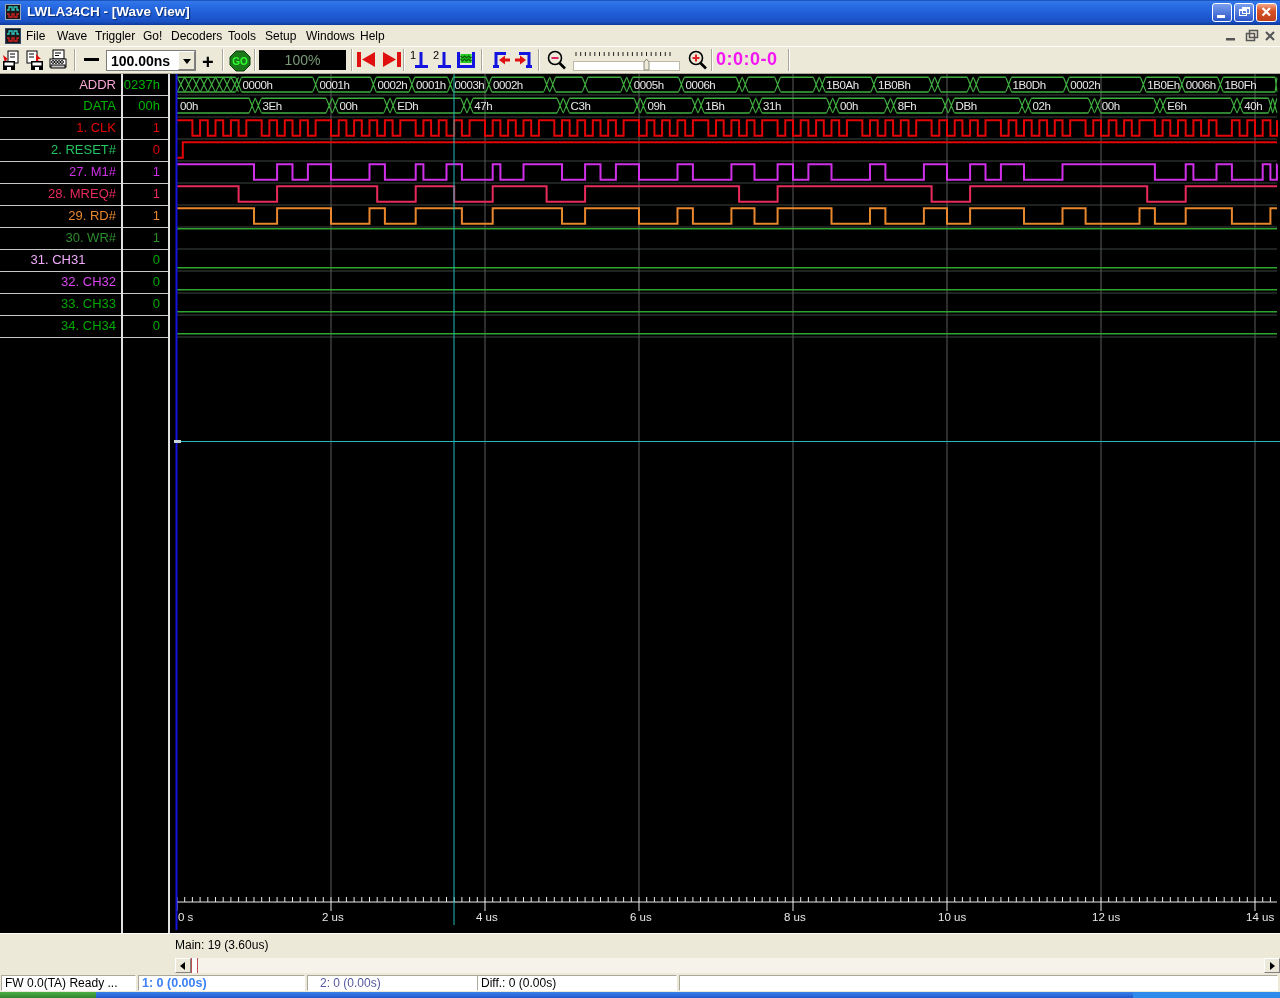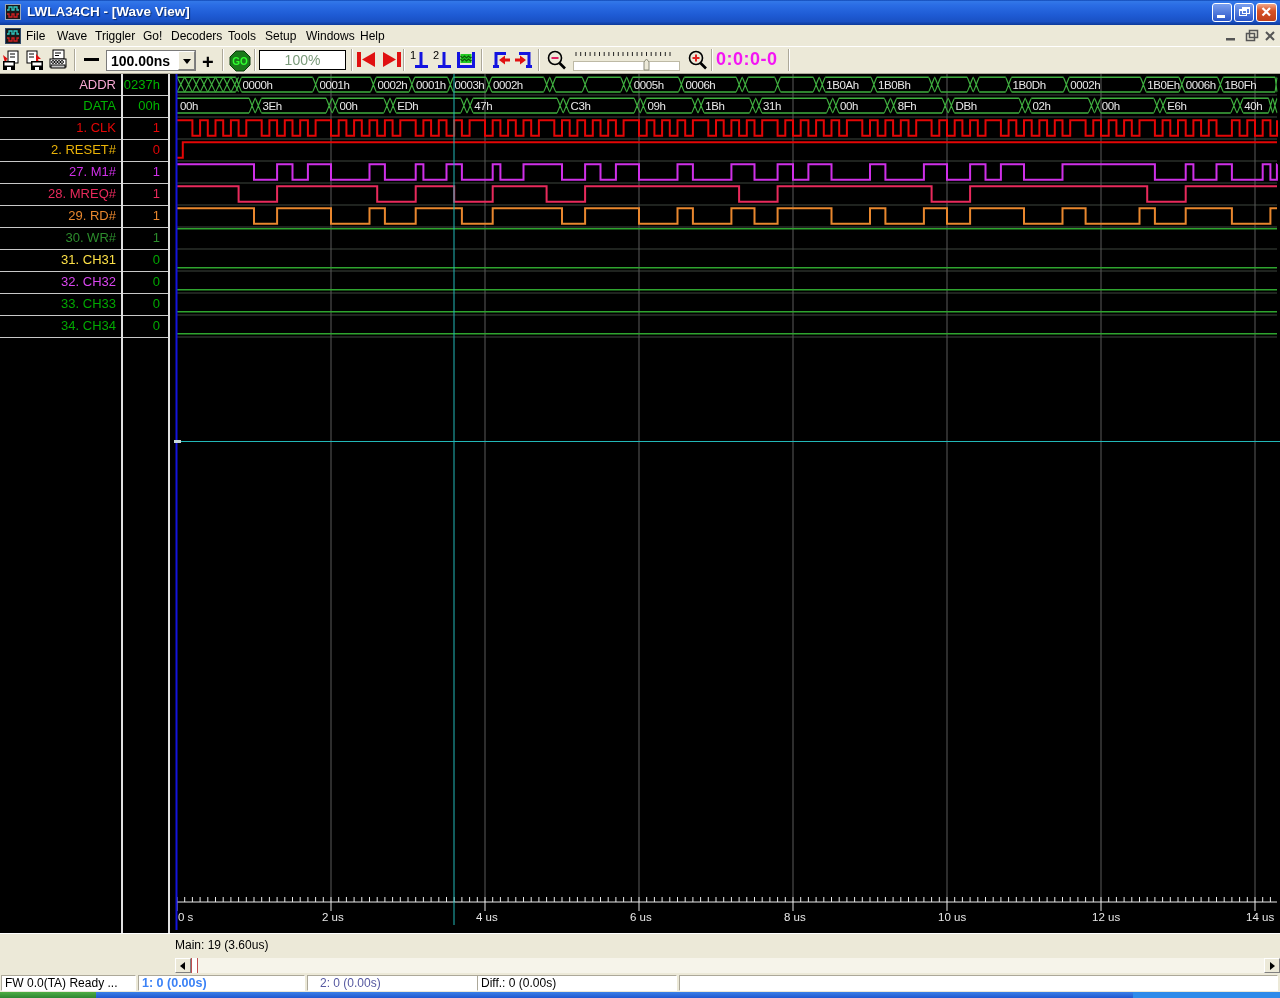--- a/index.html
+++ b/index.html
@@ -87,21 +87,21 @@
         <div style="position:absolute;left:4px;top:7px;border-left:4px solid transparent;border-right:4px solid transparent;border-top:5px solid #000"></div>
       </div>
  </div>
  <div style="position:absolute;left:202px;top:4px;font-size:20px;font-weight:bold;color:#000">+</div>
  <div style="position:absolute;left:222px;top:2px;width:2px;height:22px;border-left:1px solid #aca899;border-right:1px solid #fff"></div>
  <svg width="22" height="22" style="position:absolute;left:229px;top:3px">
       <polygon points="7,1 15,1 21,7 21,15 15,21 7,21 1,15 1,7" fill="#1a7a1a" stroke="#0a3a0a"></polygon>
       <text x="11" y="15" text-anchor="middle" font-size="10" font-weight="bold" fill="#30ff30" font-family="Liberation Sans, sans-serif">GO</text>
     </svg>
  <div style="position:absolute;left:254px;top:2px;width:2px;height:22px;border-left:1px solid #aca899;border-right:1px solid #fff"></div>
- <div style="position:absolute;left:259px;top:3px;width:87px;height:20px;background:#ffffff;border:1px solid #000;text-align:center;font-size:14px;color:#7a9a7a;line-height:19px">100%</div>
+ <div style="position:absolute;left:259px;top:3px;width:87px;height:20px;background:#000000;border:1px solid #000;text-align:center;font-size:14px;color:#7a9a7a;line-height:19px">100%</div>
  <div style="position:absolute;left:351px;top:2px;width:2px;height:22px;border-left:1px solid #aca899;border-right:1px solid #fff"></div>
  <svg width="44" height="18" style="position:absolute;left:357px;top:4px">
    <rect x="0" y="1" width="4" height="15" fill="#e01010"></rect>
       <polygon points="18,1 18,16 5,8.5" fill="#e01010"></polygon>
    <polygon points="26,1 26,16 39,8.5" fill="#e01010"></polygon>
       <rect x="40" y="1" width="4" height="15" fill="#e01010"></rect>
  </svg>
  <div style="position:absolute;left:403px;top:2px;width:2px;height:22px;border-left:1px solid #aca899;border-right:1px solid #fff"></div>
  <svg width="42" height="22" style="position:absolute;left:410px;top:2px">
    <text x="0" y="10" font-size="11" fill="#000" font-family="Liberation Sans, sans-serif">1</text>
@@ -531,31 +531,31 @@
       <line x1="174" y1="441.5" x2="1280" y2="441.5" stroke="#22b8b8" stroke-width="1"></line>
       <rect x="174" y="440" width="7" height="3" fill="#c8d8d8"></rect>
     </g>
   </svg>
 <div style="position:absolute;left:0;top:77px;width:116px;text-align:right;font-size:13px;color:#f9a8d4">ADDR</div>
 <div style="position:absolute;left:122px;top:77px;width:38px;text-align:right;font-size:13px;color:#00b400">0237h</div>
 <div style="position:absolute;left:0;top:98px;width:116px;text-align:right;font-size:13px;color:#00b400">DATA</div>
 <div style="position:absolute;left:122px;top:98px;width:38px;text-align:right;font-size:13px;color:#00b400">00h</div>
 <div style="position:absolute;left:0;top:120px;width:116px;text-align:right;font-size:13px;color:#e40606">1. CLK</div>
 <div style="position:absolute;left:122px;top:120px;width:38px;text-align:right;font-size:13px;color:#e40606">1</div>
-<div style="position:absolute;left:0;top:142px;width:116px;text-align:right;font-size:13px;color:#eab308">2. RESET#</div>
+<div style="position:absolute;left:0;top:142px;width:116px;text-align:right;font-size:13px;color:#22c55e">2. RESET#</div>
 <div style="position:absolute;left:122px;top:142px;width:38px;text-align:right;font-size:13px;color:#e40606">0</div>
 <div style="position:absolute;left:0;top:164px;width:116px;text-align:right;font-size:13px;color:#cf30e8">27. M1#</div>
 <div style="position:absolute;left:122px;top:164px;width:38px;text-align:right;font-size:13px;color:#cf30e8">1</div>
 <div style="position:absolute;left:0;top:186px;width:116px;text-align:right;font-size:13px;color:#e82a5c">28. MREQ#</div>
 <div style="position:absolute;left:122px;top:186px;width:38px;text-align:right;font-size:13px;color:#e82a5c">1</div>
 <div style="position:absolute;left:0;top:208px;width:116px;text-align:right;font-size:13px;color:#e8872e">29. RD#</div>
 <div style="position:absolute;left:122px;top:208px;width:38px;text-align:right;font-size:13px;color:#e8872e">1</div>
 <div style="position:absolute;left:0;top:230px;width:116px;text-align:right;font-size:13px;color:#2c8c2c">30. WR#</div>
 <div style="position:absolute;left:122px;top:230px;width:38px;text-align:right;font-size:13px;color:#2c8c2c">1</div>
-<div style="position:absolute;left:0;top:252px;width:116px;text-align:right;font-size:13px;color:#fde047">31. CH31</div>
+<div style="position:absolute;left:0;top:252px;width:116px;text-align:center;font-size:13px;color:#f0abfc">31. CH31</div>
 <div style="position:absolute;left:122px;top:252px;width:38px;text-align:right;font-size:13px;color:#00a800">0</div>
 <div style="position:absolute;left:0;top:274px;width:116px;text-align:right;font-size:13px;color:#d946ef">32. CH32</div>
 <div style="position:absolute;left:122px;top:274px;width:38px;text-align:right;font-size:13px;color:#00a800">0</div>
 <div style="position:absolute;left:0;top:296px;width:116px;text-align:right;font-size:13px;color:#00a800">33. CH33</div>
 <div style="position:absolute;left:122px;top:296px;width:38px;text-align:right;font-size:13px;color:#00a800">0</div>
 <div style="position:absolute;left:0;top:318px;width:116px;text-align:right;font-size:13px;color:#00a800">34. CH34</div>
 <div style="position:absolute;left:122px;top:318px;width:38px;text-align:right;font-size:13px;color:#00a800">0</div>
 <div style="position:absolute;left:0;top:95px;width:170px;height:1px;background:#c8c8c8"></div>
 <div style="position:absolute;left:0;top:117px;width:170px;height:1px;background:#c8c8c8"></div>
 <div style="position:absolute;left:0;top:139px;width:170px;height:1px;background:#c8c8c8"></div>

